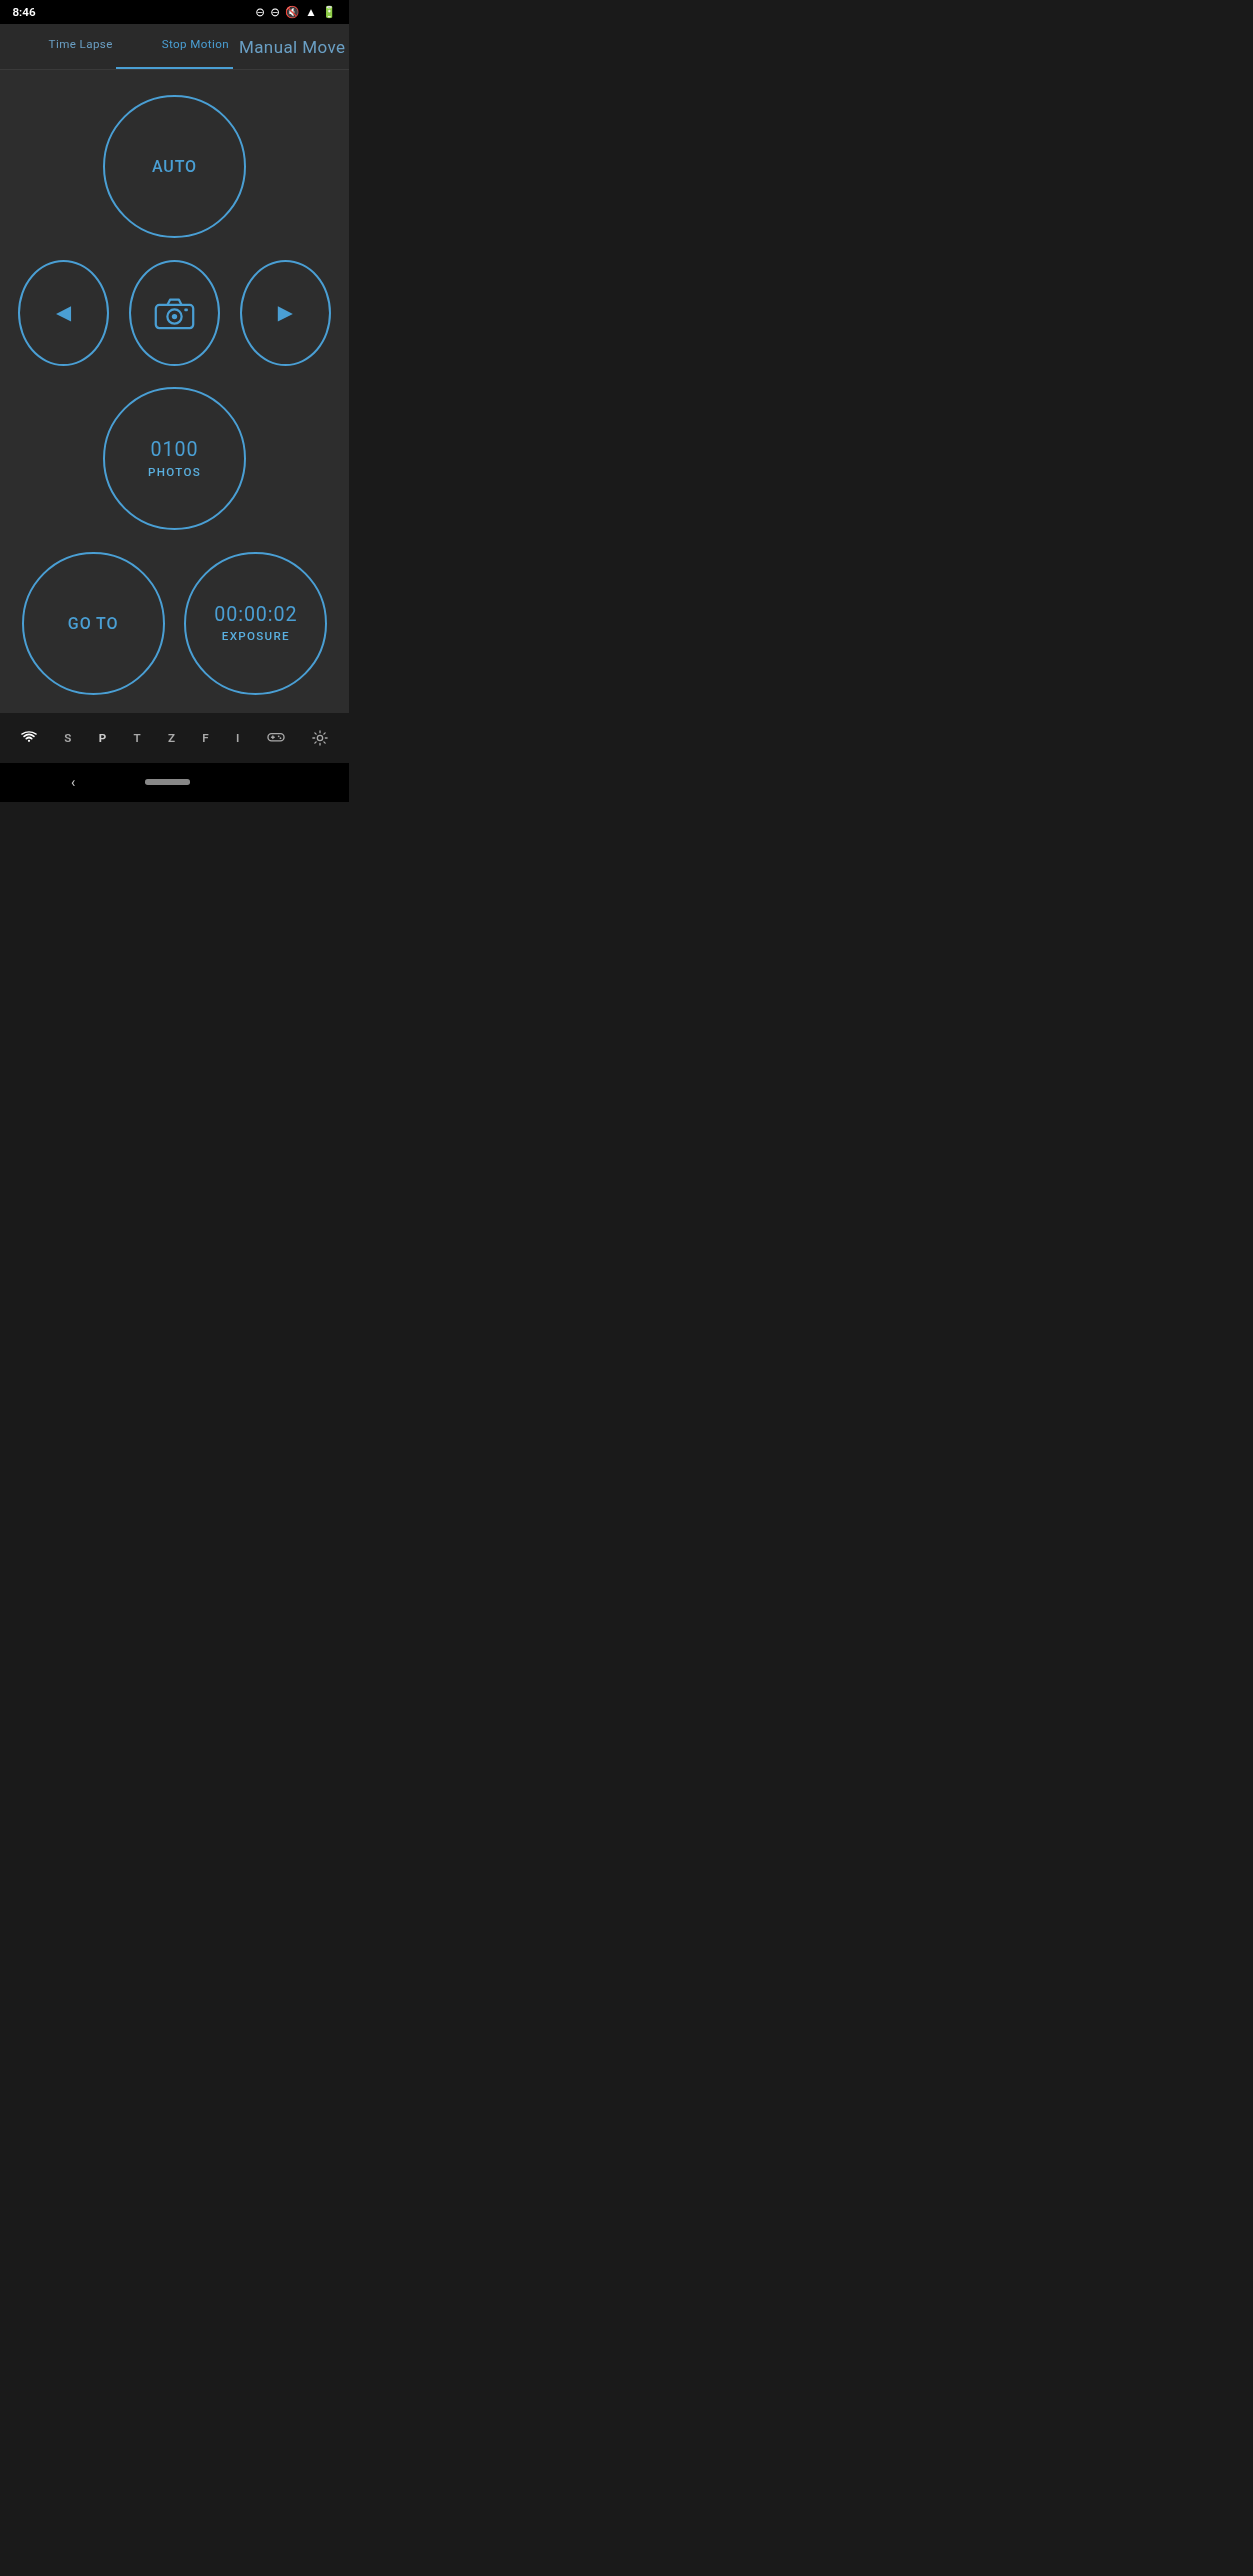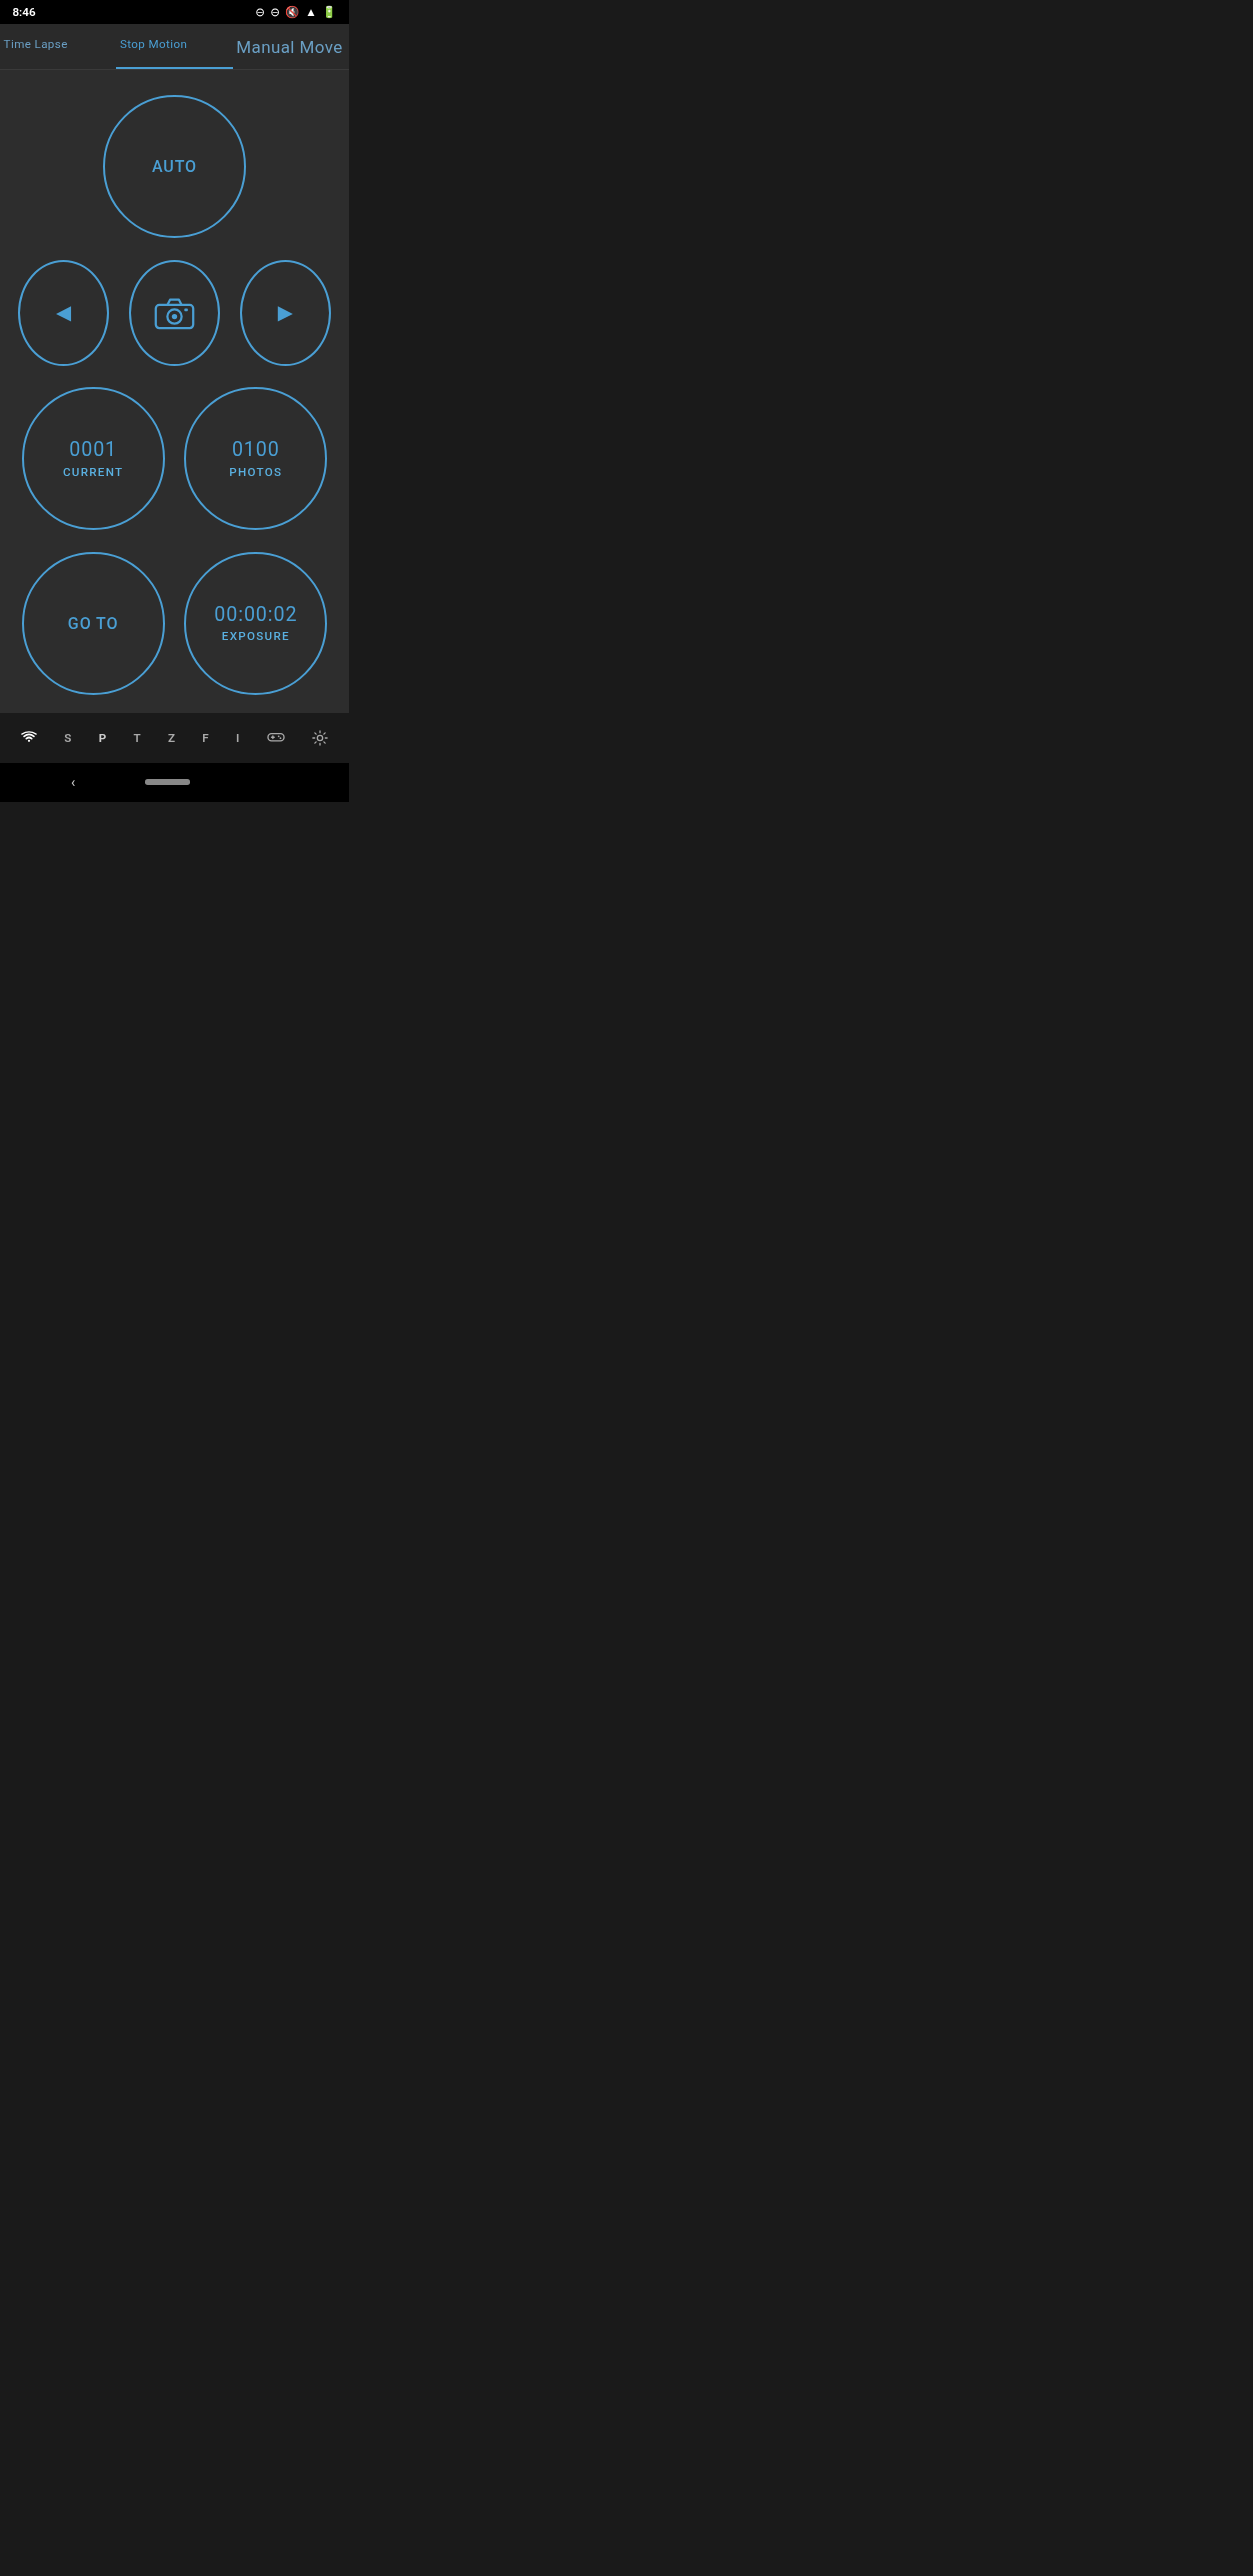--- a/index.html
+++ b/index.html
@@ -38,21 +38,21 @@
     }
 
     
     .tab-bar {
       background: #2a2a2a;
       display: flex;
       border-bottom: 1.8px solid #3a3a3a;
     }
     .tab {
       flex: 1;
-      text-align: left;
+      text-align: right;
       padding: 12.5px 3.6px;
       font-size: 12.5px;
       color: #6a9fc4;
       cursor: pointer;
       letter-spacing: 0.4px;
     }
     .tab.active {
       color: #4a9fd4;
       border-bottom: 2.7px solid #4a9fd4;
     }
@@ -225,24 +225,20 @@
         <path d="M15 10 L18 4 H28 L31 10" stroke="#4a9fd4" stroke-width="2.5" stroke-linejoin="round"></path>
         <rect x="34" y="14" width="4" height="3" rx="1" fill="#4a9fd4"></rect>
       </svg>
     </div>
     <div class="circle-btn circle-btn-medium">
       <span class="arrow-right"></span>
     </div>
   </div>
 
   <div class="button-row">
-    <div class="circle-btn circle-btn-info">
-      <span class="value">0001</span>
-      <span class="label">CURRENT</span>
-    </div>
     <div class="circle-btn circle-btn-info">
       <span class="value">0100</span>
       <span class="label">PHOTOS</span>
     </div>
   </div>
 
   <div class="button-row">
     <div class="circle-btn circle-btn-large">
       <span>GO TO</span>
     </div>

